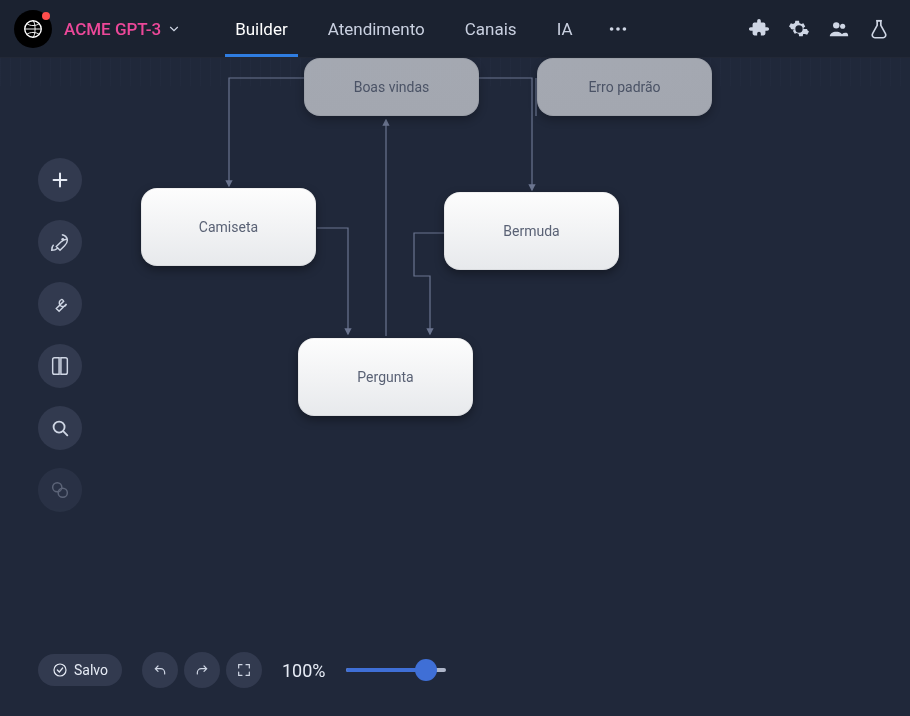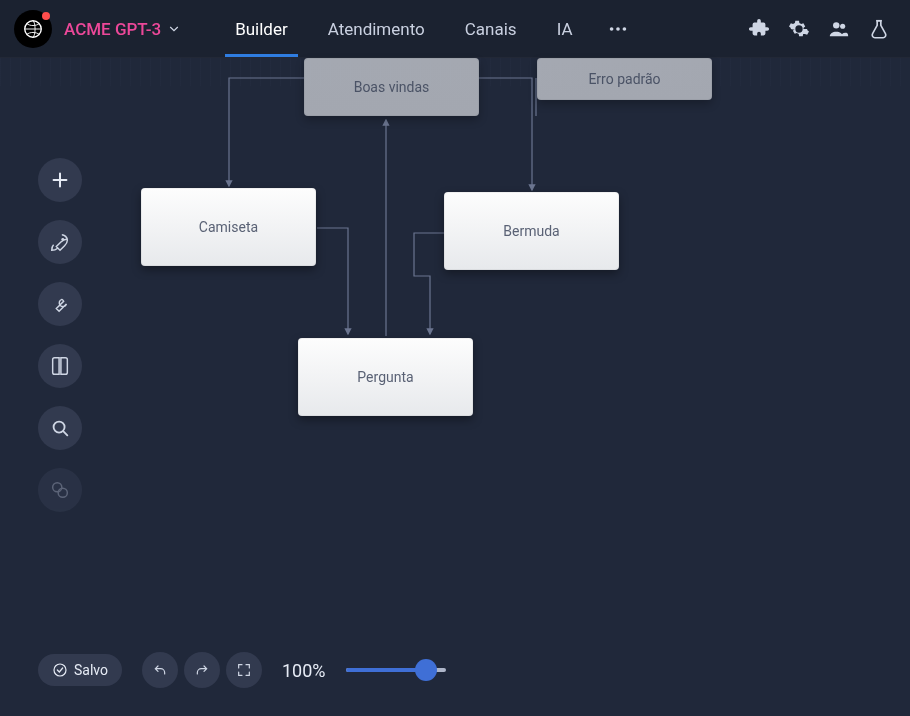--- a/index.html
+++ b/index.html
@@ -95,21 +95,21 @@
     color: #cfd6e4;
   }
   .side-btn svg { width: 22px; height: 22px; }
   .side-btn.dim { opacity: .55; }
 
   
   .node {
     position: absolute;
     width: 175px; height: 78px;
     background: linear-gradient(#fdfdfd, #e7e9ec);
-    border-radius: 4px;
+    border-radius: 16px;
     box-shadow: 0 4px 10px rgba(0,0,0,.35), inset 0 0 0 1px rgba(0,0,0,.05);
     display: flex; align-items: center; justify-content: center;
     font-size: 14px; color: #5a6275;
     cursor: move;
   }
   .node.faded { opacity: .75; background: linear-gradient(#d0d3d9, #cfd2d8); }
 
   
   svg.wires {
     position: absolute; top: 0; left: 0;
@@ -242,21 +242,21 @@
     <path d="M317 170 L348 170 L348 276" marker-end="url(#arrow)"></path>
 
     <path d="M444 175 L414 175 L414 218 L430 218 L430 276" marker-end="url(#arrow)"></path>
 
     <path d="M386 278 L386 62" marker-end="url(#arrow)"></path>
   </svg>
 
   <div class="node faded" style="left:304px; top:0; height:58px;">
     <span>Boas vindas</span>
   </div>
-  <div class="node faded" style="left:537px; top:0; height:42px;">
+  <div class="node faded" style="left:537px; top:0; height:58px;">
     <span>Erro padrão</span>
   </div>
   <div class="node" style="left:141px; top:130px;">
     <span>Camiseta</span>
   </div>
   <div class="node" style="left:444px; top:134px;">
     <span>Bermuda</span>
   </div>
   <div class="node" style="left:298px; top:280px;">
     <span>Pergunta</span>

